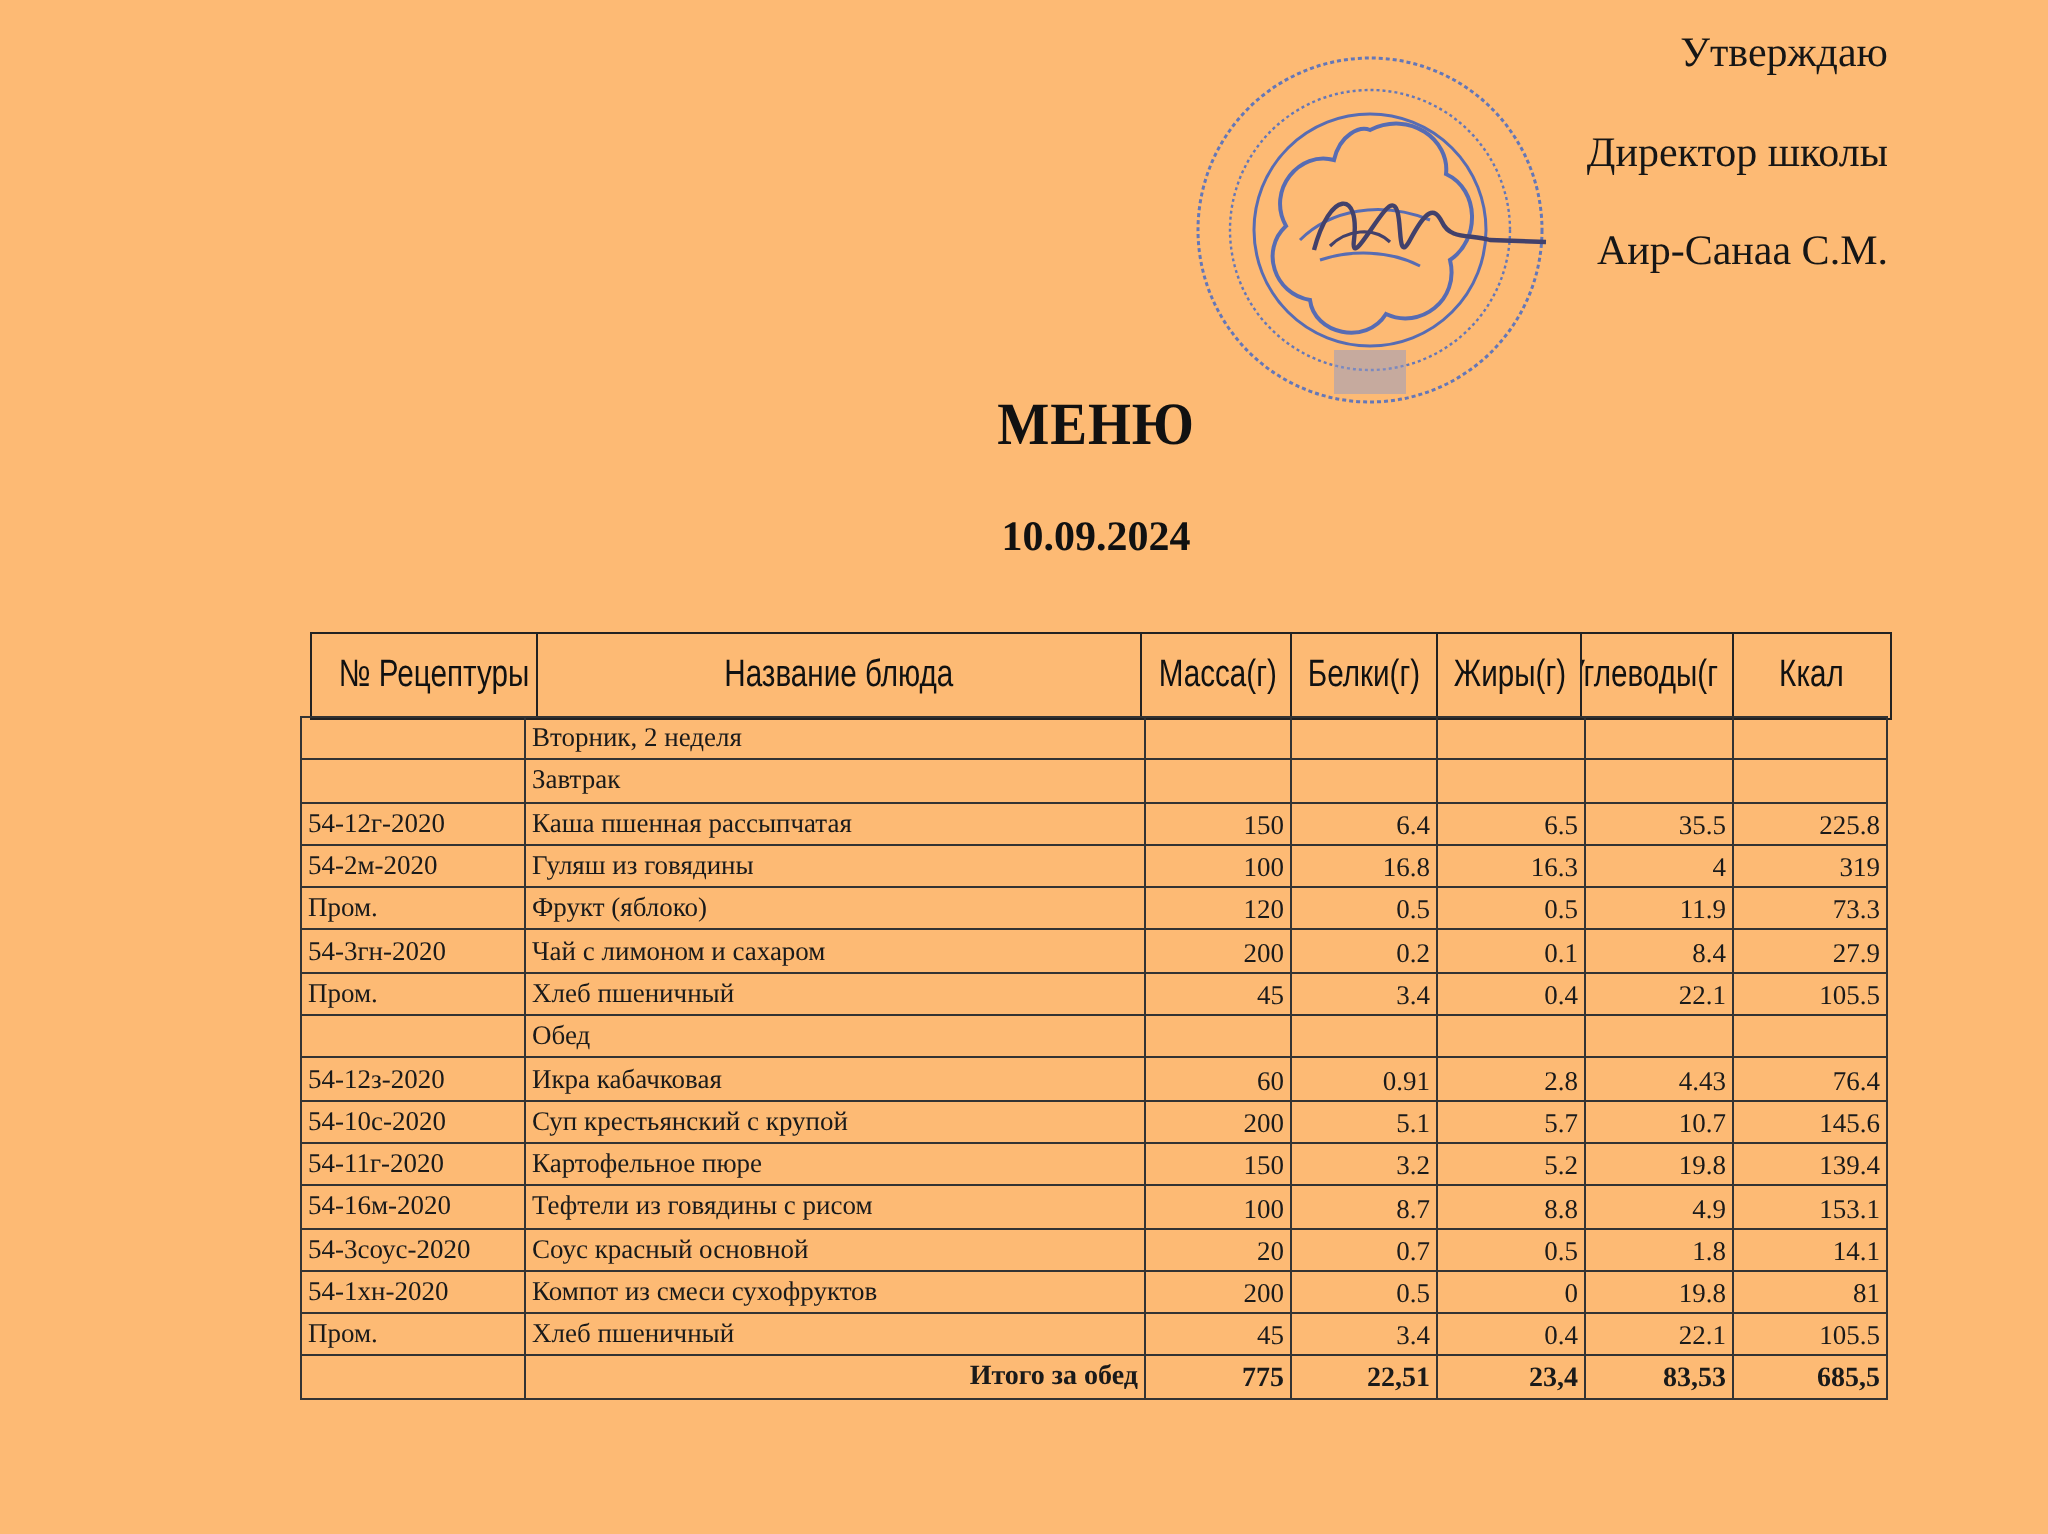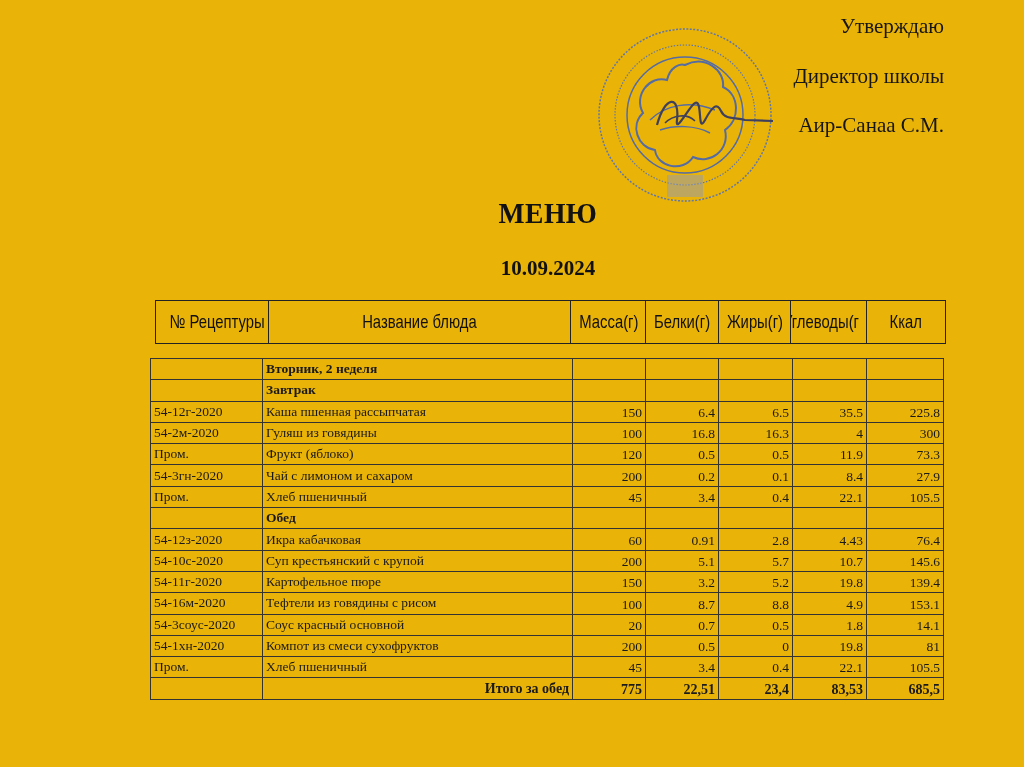--- a/index.html
+++ b/index.html
@@ -1,21 +1,21 @@
 <!DOCTYPE html>
 <html><head>
 <meta charset="utf-8">
 <style>
   html, body { margin: 0; padding: 0; }
   body {
     width: 1024px; height: 767px; overflow: hidden; position: relative;
     background: #ffffff; color: #111;
     font-family: "Liberation Serif", serif;
   }
-  .page { position: absolute; inset: 0; background: #eab308; }
+  .page { position: absolute; inset: 0; background: #fdba74; }
 
   
   .approve { position: absolute; right: 80px; text-align: right; font-size: 21px; color: #161616; }
   .approve .l1 { position: absolute; top: 14px; right: 0; white-space: nowrap; }
   .approve .l2 { position: absolute; top: 64px; right: 0; white-space: nowrap; }
   .approve .l3 { position: absolute; top: 113px; right: 0; white-space: nowrap; }
   .approve { top: 0; width: 400px; height: 160px; }
 
   
   .stamp { position: absolute; left: 595px; top: 25px; width: 180px; height: 180px; opacity: 0.85; }
@@ -25,41 +25,41 @@
     font-size: 30px; font-weight: bold; letter-spacing: 0.5px;
     transform: scaleX(0.92); transform-origin: center;
   }
   .date {
     position: absolute; left: 0; width: 1096px; top: 256px; text-align: center;
     font-size: 21px; font-weight: bold;
   }
 
   
   .htable {
-    position: absolute; left: 155px; top: 300px; width: 790px; height: 44px;
+    position: absolute; left: 155px; top: 316px; width: 790px; height: 44px;
     border-collapse: collapse; table-layout: fixed;
     font-family: "Liberation Sans Narrow", "Liberation Sans", sans-serif;
   }
   .htable td {
     border: 1.5px solid #222; text-align: center; font-size: 19px; padding: 0;
     white-space: nowrap; overflow: hidden;
   }
   .htable td span { display: inline-block; transform: scaleX(0.78); transform-origin: center; }
 
   
   .btable {
     position: absolute; left: 150px; top: 358px; width: 793px;
     border-collapse: collapse; table-layout: fixed;
   }
   .btable td {
     border: 1px solid #333; height: 20.3px; padding: 0 3px; font-size: 13.5px;
     white-space: nowrap; overflow: hidden; line-height: 20px; color: #1a1a1a;
   }
   .btable td.num { text-align: right; padding-right: 3px; vertical-align: bottom; line-height: 18px; }
-  .btable td.bold { font-weight: bold; margin-top: 26px; }
+  .btable td.bold { font-weight: normal; margin-top: 26px; }
   .btable td.right { text-align: right; }
   .btable tr.total td { font-weight: bold; font-size: 14px; }
 </style>
 </head>
 <body>
 
 <div class="page">
 
   <svg class="stamp" viewBox="0 0 180 180">
     <circle cx="90" cy="90" r="86" fill="none" stroke="#4a6cc4" stroke-width="1.5" stroke-dasharray="2 1.5"></circle>
@@ -144,21 +144,21 @@
         <td class="num">35.5</td>
         <td class="num">225.8</td>
       </tr>
       <tr>
         <td>54-2м-2020</td>
         <td>Гуляш из говядины</td>
         <td class="num">100</td>
         <td class="num">16.8</td>
         <td class="num">16.3</td>
         <td class="num">4</td>
-        <td class="num">300</td>
+        <td class="num">319</td>
       </tr>
       <tr>
         <td>Пром.</td>
         <td>Фрукт (яблоко)</td>
         <td class="num">120</td>
         <td class="num">0.5</td>
         <td class="num">0.5</td>
         <td class="num">11.9</td>
         <td class="num">73.3</td>
       </tr>

